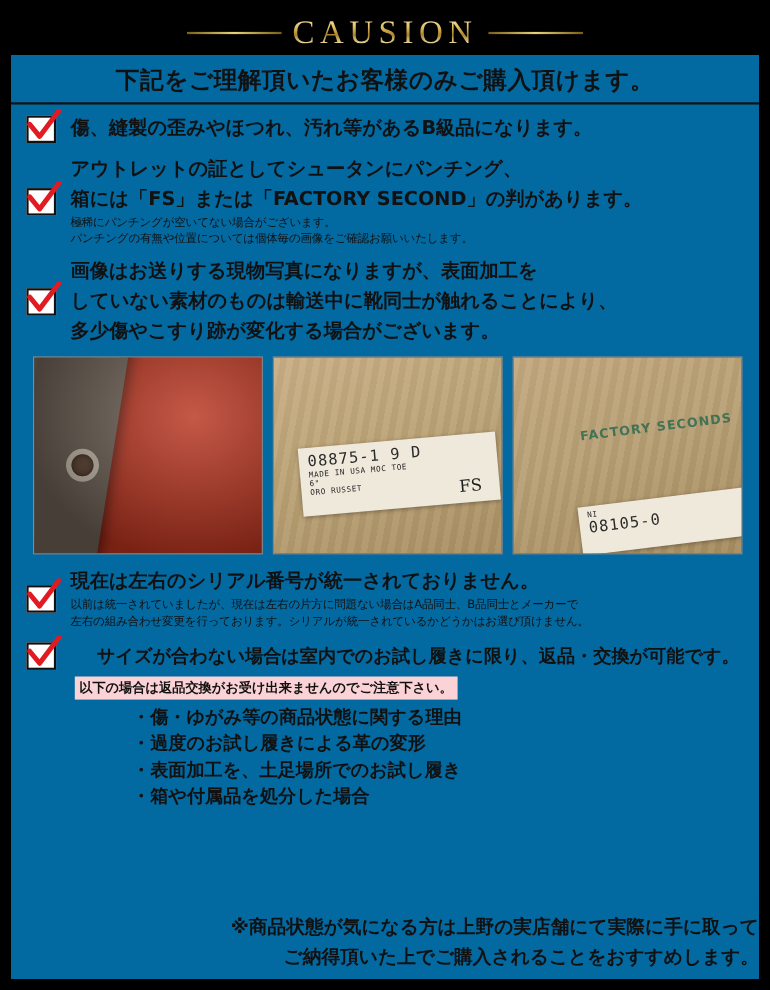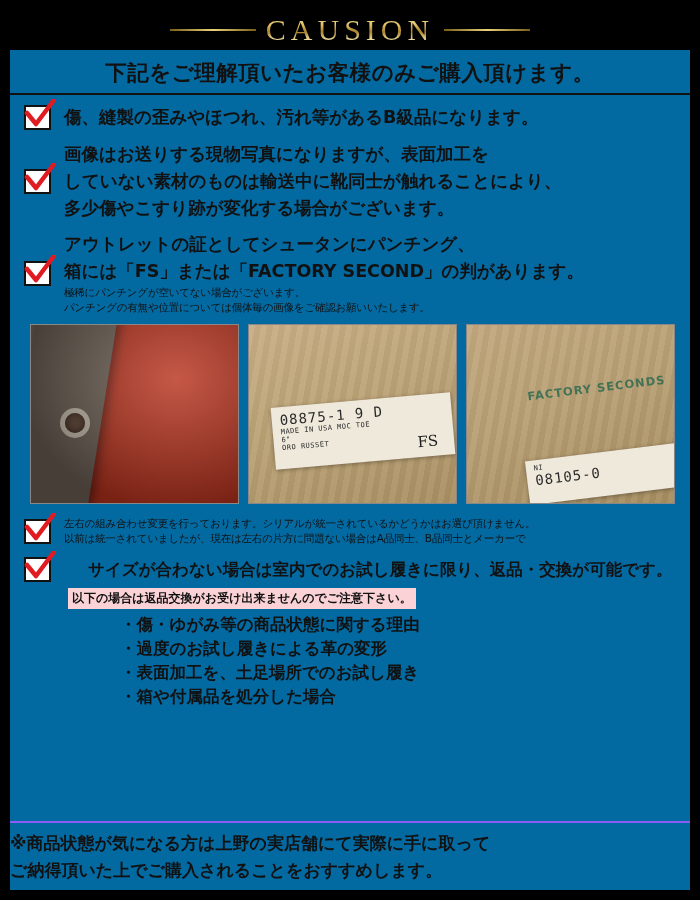--- a/index.html
+++ b/index.html
@@ -219,22 +219,22 @@
     color: #111;
     font-weight: bold;
   }
   .bullets li { list-style: none; font-family: Liberation Serif, serif; }
   .bullets li:before { content: "・"; }
   
   .footer {
     position: absolute;
     left: 0; bottom: 0;
     width: 100%;
-    border-top: 2px solid #8b5cf6;
-    text-align: left;
+    border-top: 2px solid #0369a1;
+    text-align: right;
     padding: 7px 0 6px;
   }
   .footer div {
     font-family: "DejaVu Sans", sans-serif;
     font-size: 17px;
     line-height: 27px;
     color: #111;
     font-weight: bold;
   }
 </style>
@@ -272,39 +272,39 @@
 
       
       <div class="item">
         <span class="check">
           <span class="box"></span>
           <svg class="tick" viewBox="0 0 33 32">
               <path d="M4 14 L13 25 L31 1" fill="none" stroke="#e11b22" stroke-width="4.5" stroke-linecap="round" stroke-linejoin="round"></path>
             </svg>
         </span>
         <span class="item-text">
-          <span class="ln">画像はお送りする現物写真になりますが、表面加工を</span>
-          <span class="ln">していない素材のものは輸送中に靴同士が触れることにより、</span>
-          <span class="ln">多少傷やこすり跡が変化する場合がございます。</span>
-        </span>
-      </div>
-
-      
-      <div class="item">
-        <span class="check">
-          <span class="box"></span>
-          <svg class="tick" viewBox="0 0 33 32">
-              <path d="M4 14 L13 25 L31 1" fill="none" stroke="#e11b22" stroke-width="4.5" stroke-linecap="round" stroke-linejoin="round"></path>
-            </svg>
-        </span>
-        <span class="item-text">
           <span class="ln">アウトレットの証としてシュータンにパンチング、</span>
           <span class="ln">箱には「FS」または「FACTORY SECOND」の判があります。</span>
           <span class="fine">極稀にパンチングが空いてない場合がございます。</span>
           <span class="fine">パンチングの有無や位置については個体毎の画像をご確認お願いいたします。</span>
+        </span>
+      </div>
+
+      
+      <div class="item">
+        <span class="check">
+          <span class="box"></span>
+          <svg class="tick" viewBox="0 0 33 32">
+              <path d="M4 14 L13 25 L31 1" fill="none" stroke="#e11b22" stroke-width="4.5" stroke-linecap="round" stroke-linejoin="round"></path>
+            </svg>
+        </span>
+        <span class="item-text">
+          <span class="ln">画像はお送りする現物写真になりますが、表面加工を</span>
+          <span class="ln">していない素材のものは輸送中に靴同士が触れることにより、</span>
+          <span class="ln">多少傷やこすり跡が変化する場合がございます。</span>
         </span>
       </div>
 
       
       <div class="photos">
         <div class="photo photo-1">
           <div class="p1-edge"></div>
           <div class="p1-hole"></div>
           <div class="p1-shade"></div>
         </div>
@@ -330,22 +330,23 @@
 
       
       <div class="item">
         <span class="check">
           <span class="box"></span>
           <svg class="tick" viewBox="0 0 33 32">
               <path d="M4 14 L13 25 L31 1" fill="none" stroke="#e11b22" stroke-width="4.5" stroke-linecap="round" stroke-linejoin="round"></path>
             </svg>
         </span>
         <span class="item-text">
+          <span class="ln">現在は左右のシリアル番号が統一されておりません。</span>
+          <span class="fine">以前は統一されていましたが、現在は左右の片方に問題ない場合はA品同士、B品同士とメーカーで</span>
           <span class="fine">左右の組み合わせ変更を行っております。シリアルが統一されているかどうかはお選び頂けません。</span>
-          <span class="fine">以前は統一されていましたが、現在は左右の片方に問題ない場合はA品同士、B品同士とメーカーで</span>
         </span>
       </div>
 
       
       <div class="item" style="margin-bottom:0;gap:24px;">
         <span class="check">
           <span class="box"></span>
           <svg class="tick" viewBox="0 0 33 32">
               <path d="M4 14 L13 25 L31 1" fill="none" stroke="#e11b22" stroke-width="4.5" stroke-linecap="round" stroke-linejoin="round"></path>
             </svg>

